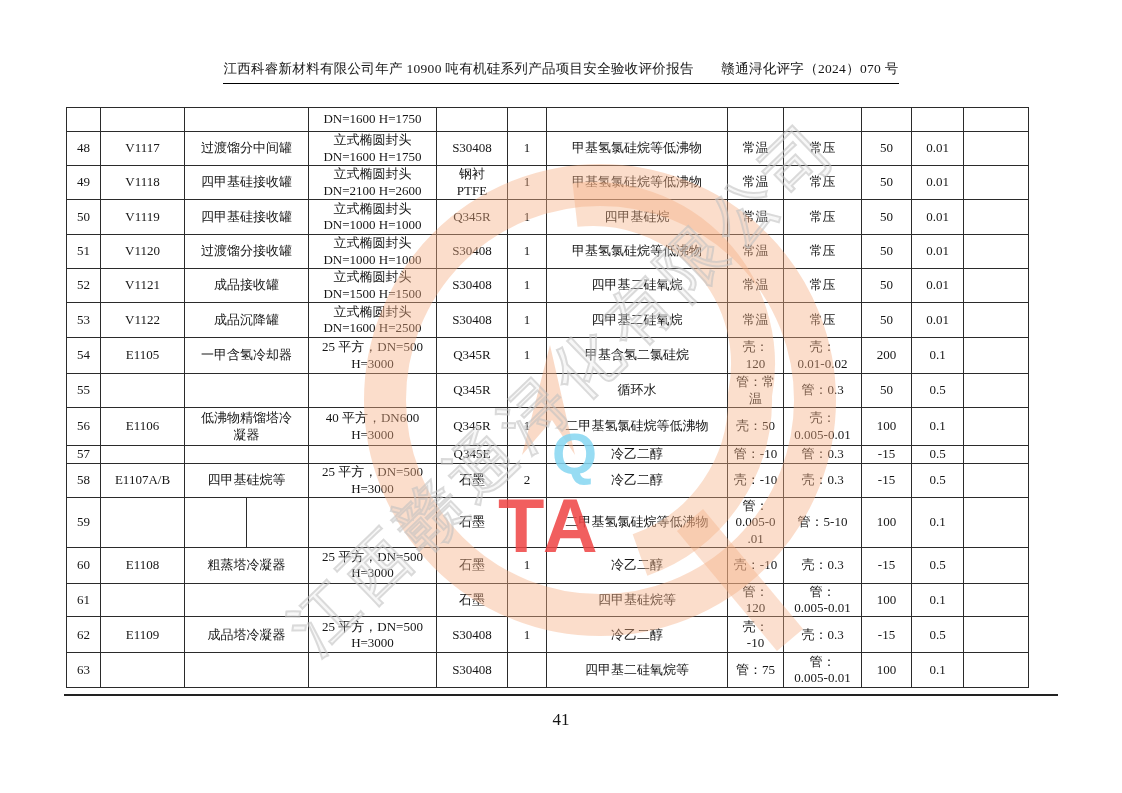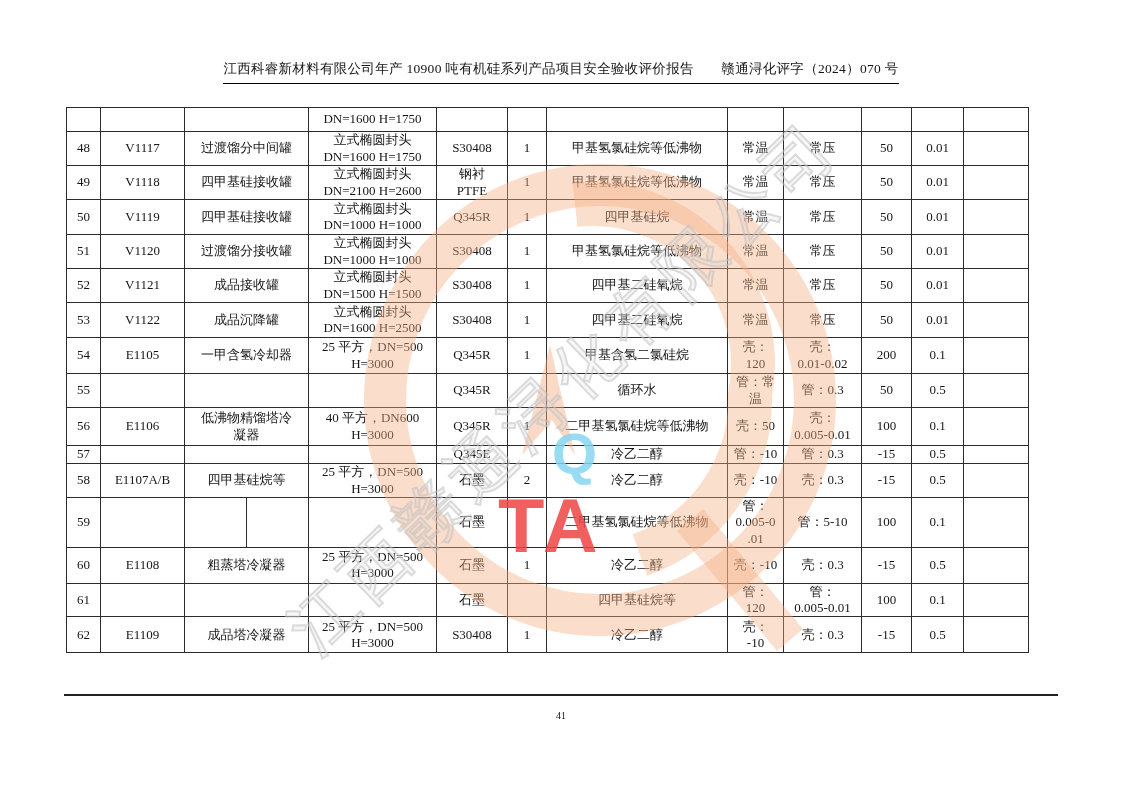--- a/index.html
+++ b/index.html
@@ -28,21 +28,21 @@
   td.split-cell{
     background:linear-gradient(#2b2b2b,#2b2b2b) center/1px 100% no-repeat;
   }
   
   .footer-rule{
     position:absolute;left:64px;top:694px;width:994px;height:0;
     border-top:2px solid #222;
   }
   .page-number{
     position:absolute;top:710px;left:0;width:100%;
-    text-align:center;font-size:10px;
+    text-align:center;font-size:17px;
   }
   
   .wm-layer{position:absolute;inset:0;z-index:5;pointer-events:none;}
   .wm-company{
     position:absolute;left:300px;top:607px;height:66px;line-height:66px;
     transform:rotate(-44deg);transform-origin:0 50%;
     font-size:66px;letter-spacing:7px;white-space:nowrap;
     font-family:"Liberation Sans","DejaVu Sans",sans-serif;
     color:rgba(190,190,190,0.22);
     -webkit-text-stroke:2px #c2c2c2;
@@ -322,20 +322,35 @@
     <td>S30408</td>
     <td>1</td>
     <td>冷乙二醇</td>
     <td>壳：
 -10</td>
     <td>壳：0.3</td>
     <td>-15</td>
     <td>0.5</td>
     <td></td>
   </tr>
+        <tr style="height: 35px;">
+    <td>63</td>
+    <td></td>
+    <td></td>
+    <td></td>
+    <td>S30408</td>
+    <td></td>
+    <td>四甲基二硅氧烷等</td>
+    <td>管：75</td>
+    <td>管：
+0.005-0.01</td>
+    <td>100</td>
+    <td>0.1</td>
+    <td></td>
+  </tr>
       </tbody>
   </table>
 </div>
 
 <div class="footer-rule"></div>
 <div class="page-number">41</div>
 
 <div class="wm-layer">
   <svg width="1122" height="793" viewBox="0 0 1122 793">
 

